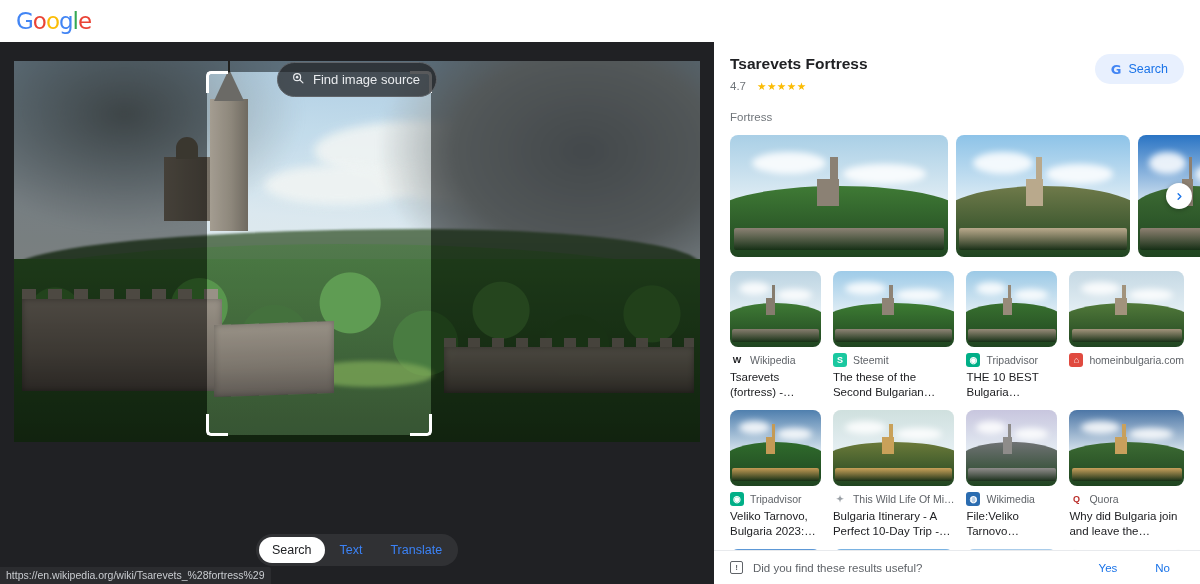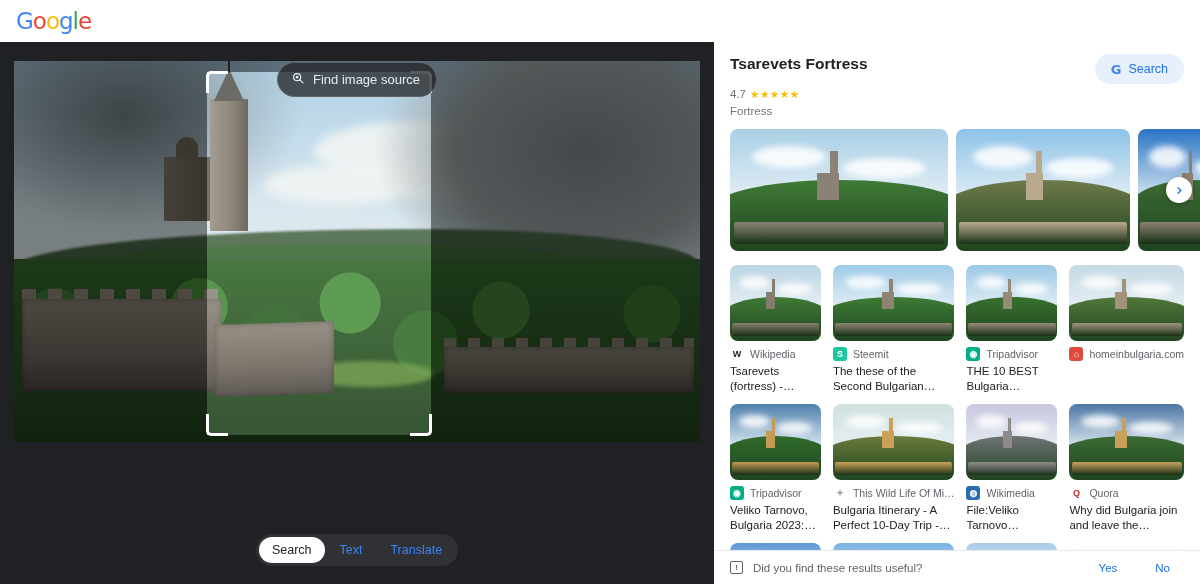--- a/index.html
+++ b/index.html
@@ -138,24 +138,24 @@
     background: #2b2c2f; color: #c9ccd0; font-size: 10.5px;
     padding: 2px 6px 3px 6px; white-space: nowrap; overflow: hidden;
     text-overflow: clip; z-index: 9; border-top-right-radius: 2px;
     font-family: "Liberation Sans", sans-serif;
   }
 
   
   .results { flex: 1; background: #fff; position: relative; display: flex; flex-direction: column; min-width: 0; }
   .res-head { padding: 12px 16px 4px 16px; display: flex; justify-content: space-between; align-items: flex-start; }
   .res-title { font-size: 15.5px; font-weight: 700; color: #202124; line-height: 20px; }
-  .res-rating { display: flex; align-items: center; gap: 4px; margin-top: 14px; }
+  .res-rating { display: flex; align-items: center; gap: 11px; margin-top: 6px; }
   .res-rating .num { font-size: 11.5px; color: #70757a; }
   .stars { color: #fbbc04; font-size: 10.5px; letter-spacing: .5px; line-height: 1; }
-  .res-cat { font-size: 11.5px; color: #70757a; margin-top: 5px; }
+  .res-cat { font-size: 11.5px; color: #70757a; margin-top: 19px; }
   .search-pill {
     display: inline-flex; align-items: center; gap: 7px;
     background: #e8f0fe; color: #1a73e8; font-size: 12.5px;
     border-radius: 16px; padding: 8px 16px; cursor: pointer; white-space: nowrap;
     border: none; font-family: "Liberation Sans", sans-serif;
   }
   .g-mini { font-family: "DejaVu Sans", sans-serif; font-weight: 700; font-size: 13px; color:#4285F4; line-height: 1; }
 
   .carousel { position: relative; margin: 8px 0 0 16px; height: 122px; overflow: hidden; }
   .carousel-track { display: flex; gap: 8px; height: 100%; }
@@ -286,20 +286,21 @@
       </div>
 
       <div class="mode-wrap">
         <div class="mode-bar">
           <div class="mode-item active">Search</div>
           <div class="mode-item">Text</div>
           <div class="mode-item">Translate</div>
         </div>
       </div>
 
+      <div class="status-url">https://en.wikipedia.org/wiki/Tsarevets_%28fortress%29</div>
     </div>
 
     <div class="results">
 
       <div class="res-head">
         <div>
           <div class="res-title">Tsarevets Fortress</div>
           <div class="res-rating">
             <span class="num">4.7</span>
             <span class="stars">★★★★★</span>

